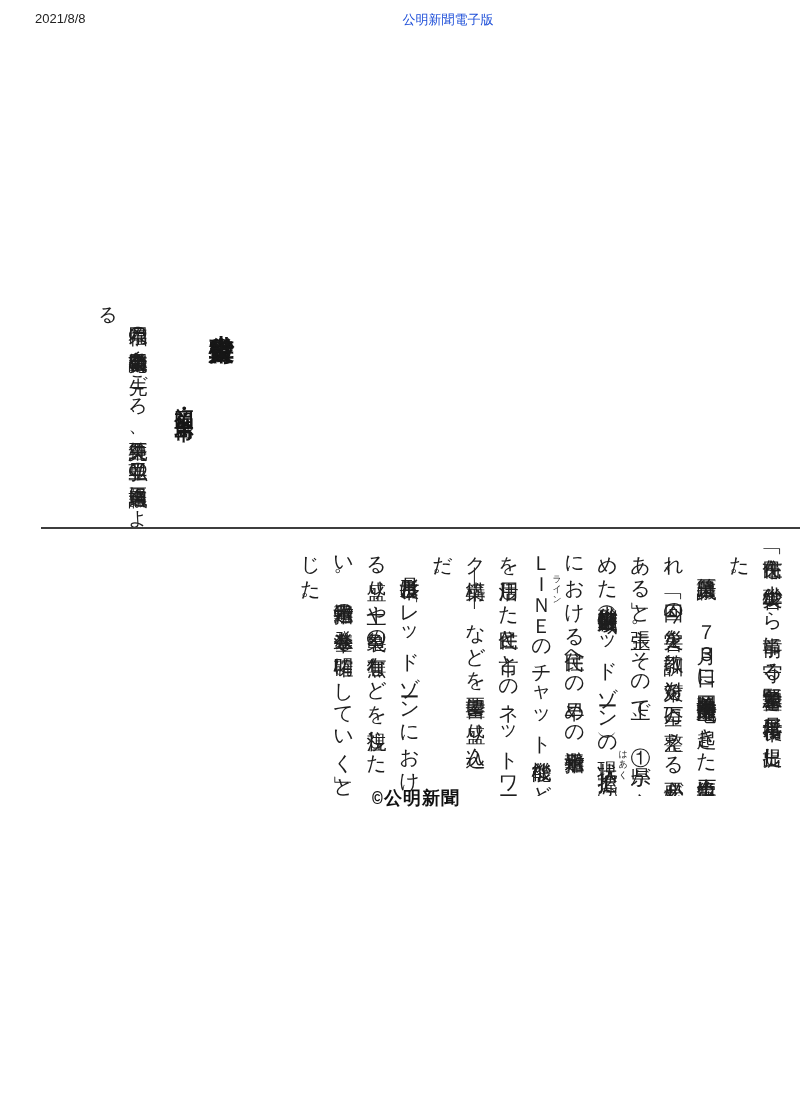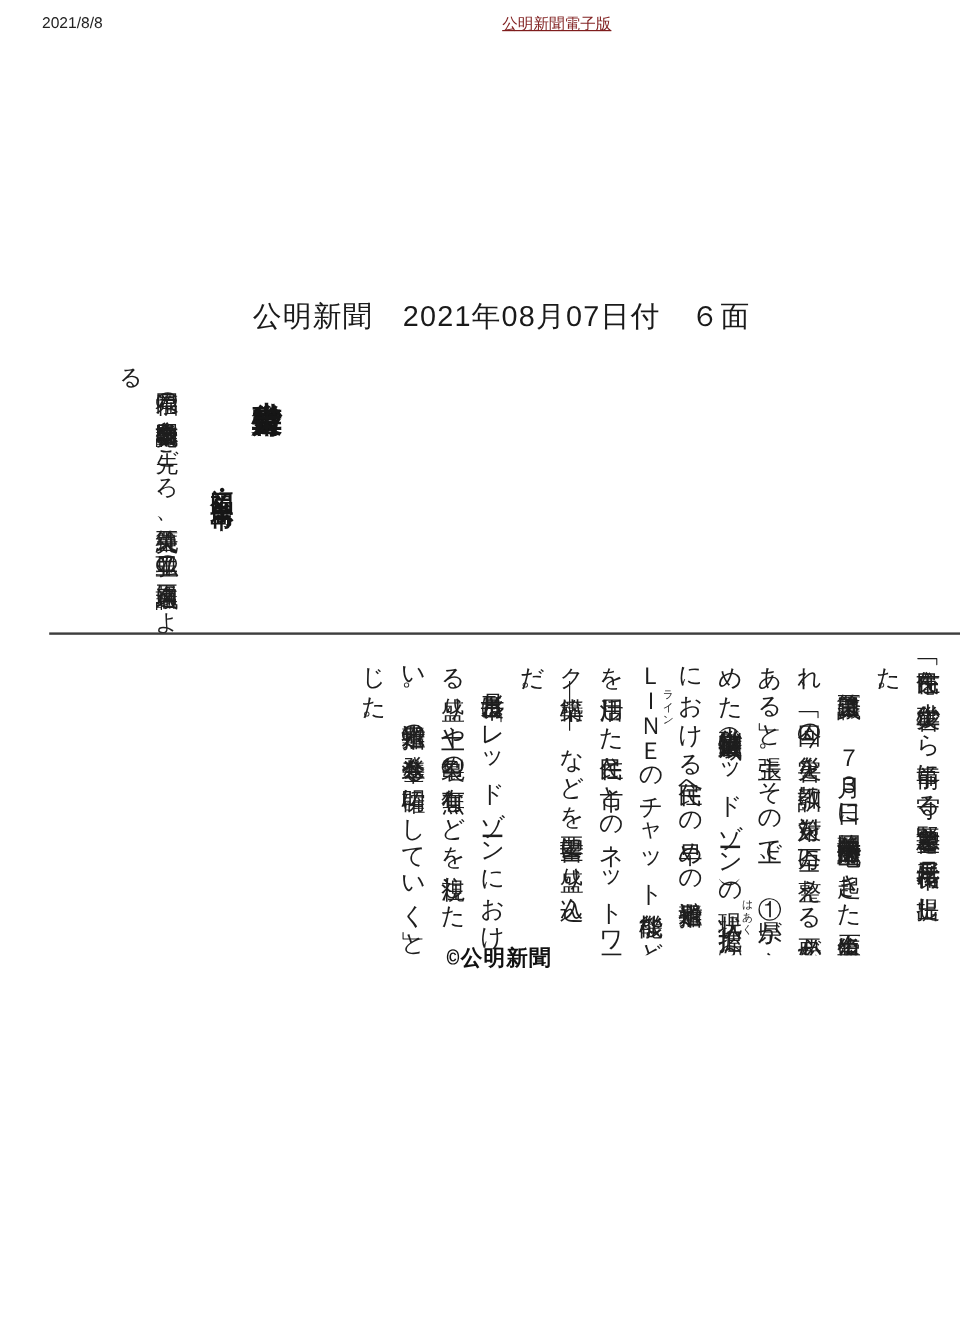--- a/index.html
+++ b/index.html
@@ -17,26 +17,25 @@
   .sans { font-family: "Liberation Sans", "DejaVu Sans", sans-serif; }
 
   .date-header {
     position: absolute;
     left: 19px; top: 11px;
     font-size: 13px;
     color: #222;
   }
   .site-title {
     position: absolute;
-    left: 448px; top: 11px;
+    left: 432px; top: 11px;
     transform: translateX(-50%);
     font-size: 13px;
-    color: #7f1d1d;
+    color: #1d4ed8;
     white-space: nowrap;
-    text-decoration: underline;
   }
   .issue-line {
     position: absolute;
     left: 402px; top: 248px;
     transform: translateX(-50%);
     font-size: 24px;
     letter-spacing: 1px;
     white-space: nowrap;
     color: #1a1a1a;
   }
@@ -114,21 +113,20 @@
 </style>
 </head>
 <body>
 
 <div class="page">
 
   <span class="date-header sans">2021/8/8</span>
 
   <span class="site-title sans">公明新聞電子版</span>
 
-  <div class="issue-line sans">公明新聞　2021年08月07日付　６面</div>
 
   <div class="headline vert">土砂災害対策</div>
 
   <div class="subhead vert">福岡・糸島市</div>
 
   <div class="lead vert">福岡県の糸島市議会公明党は先ごろ、笹栗純夫、並里弘二の両議員連名による</div>
 
   <div class="divider-rule"></div>
 
   <div class="article-body vert">

